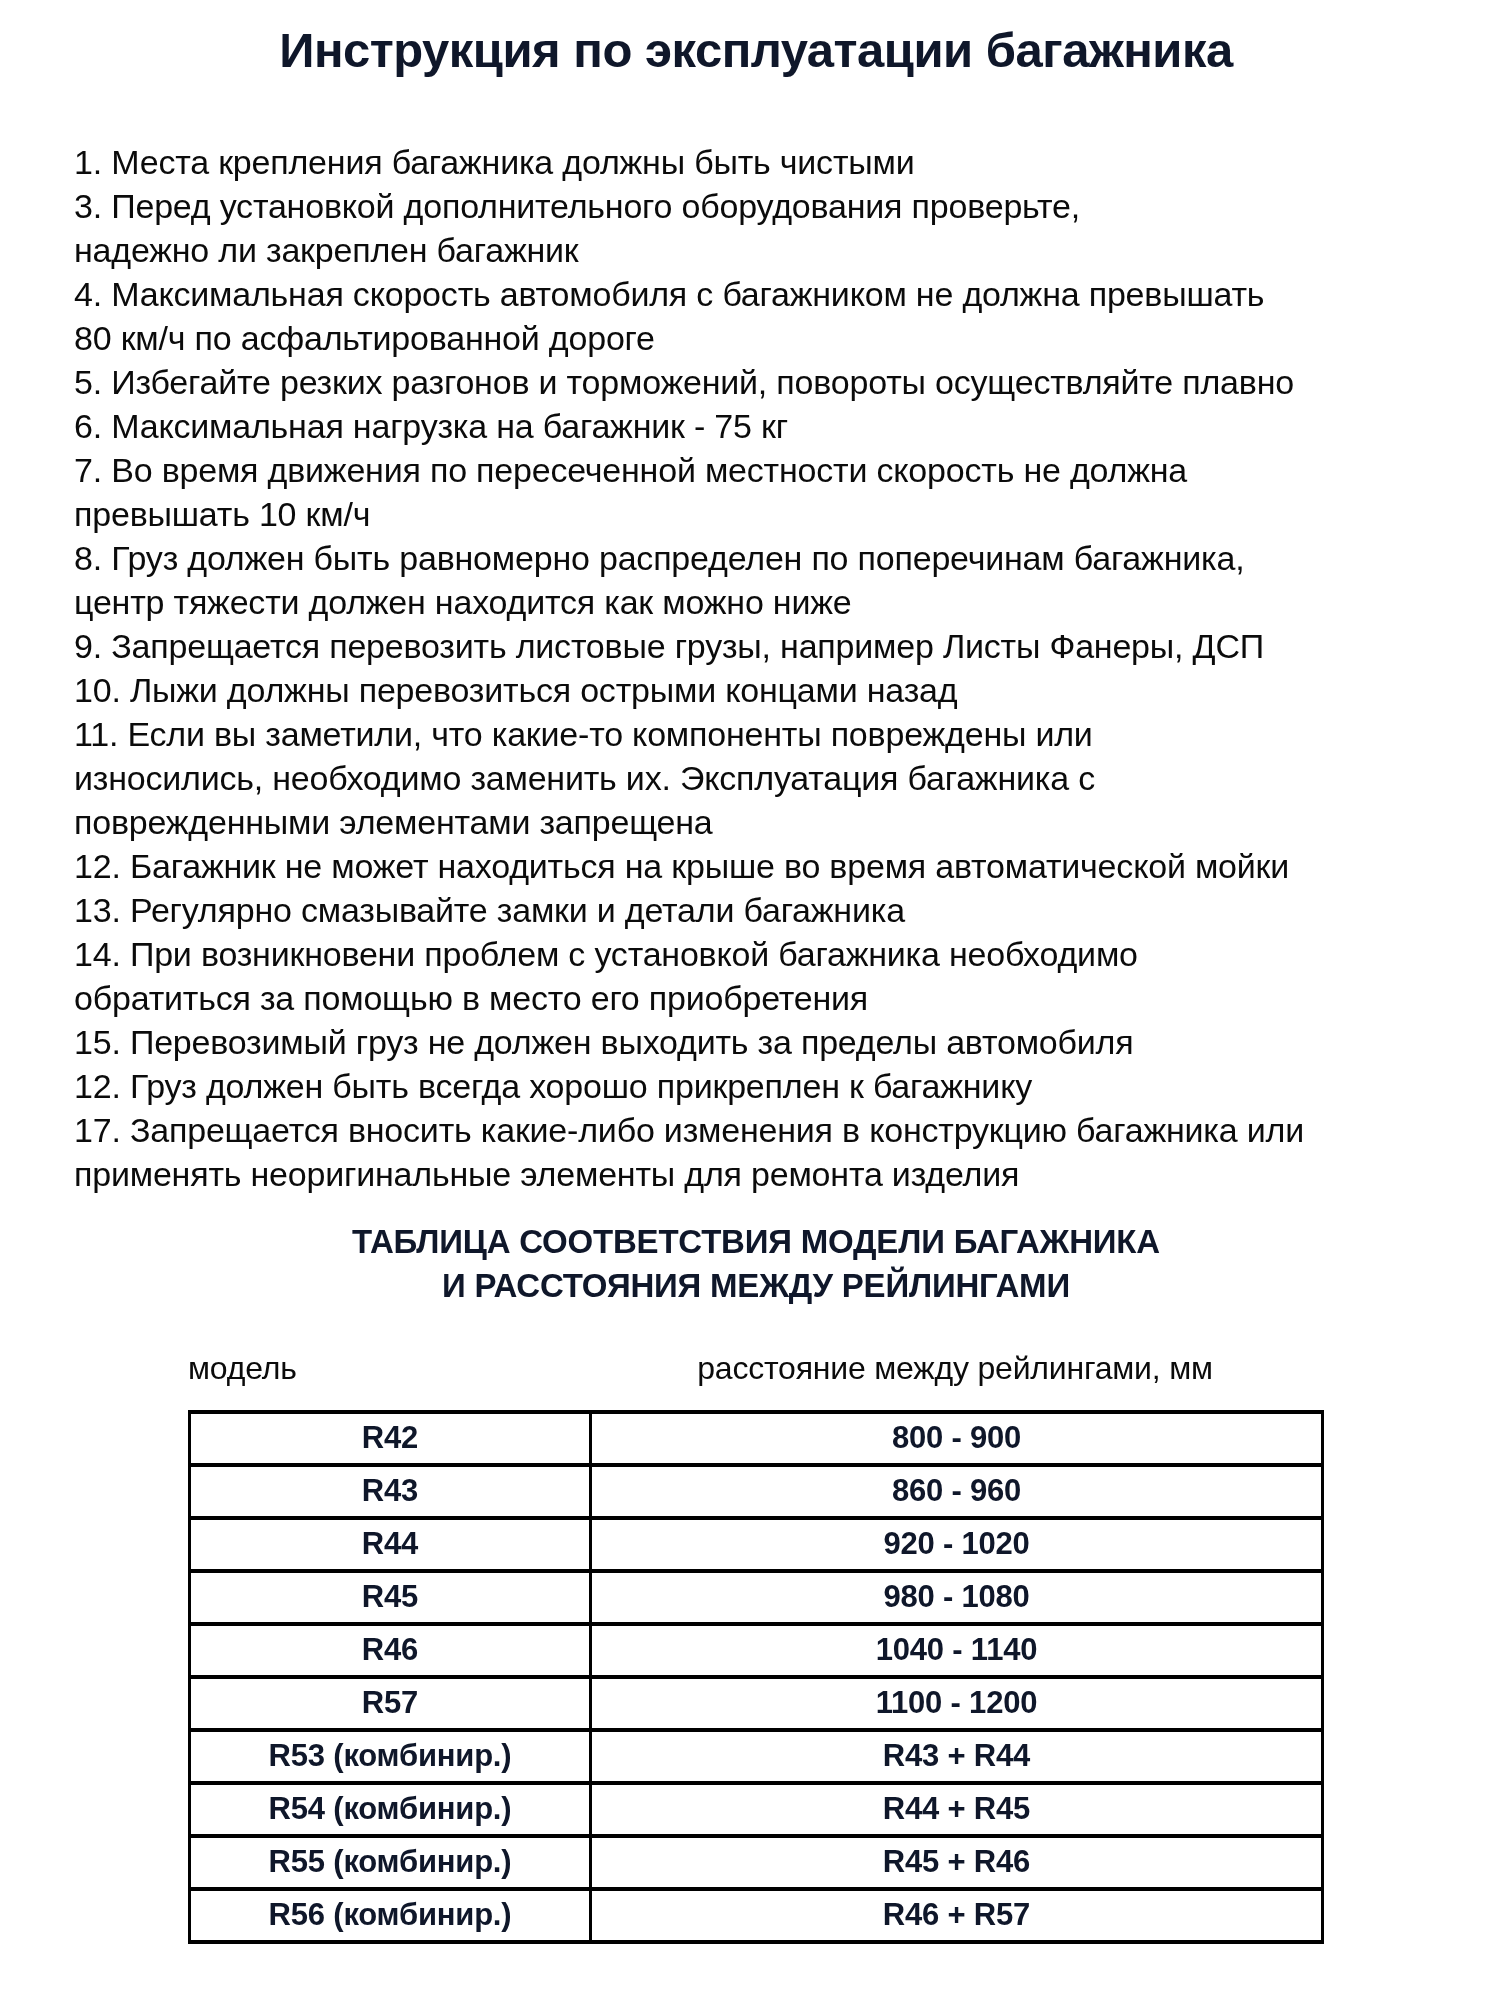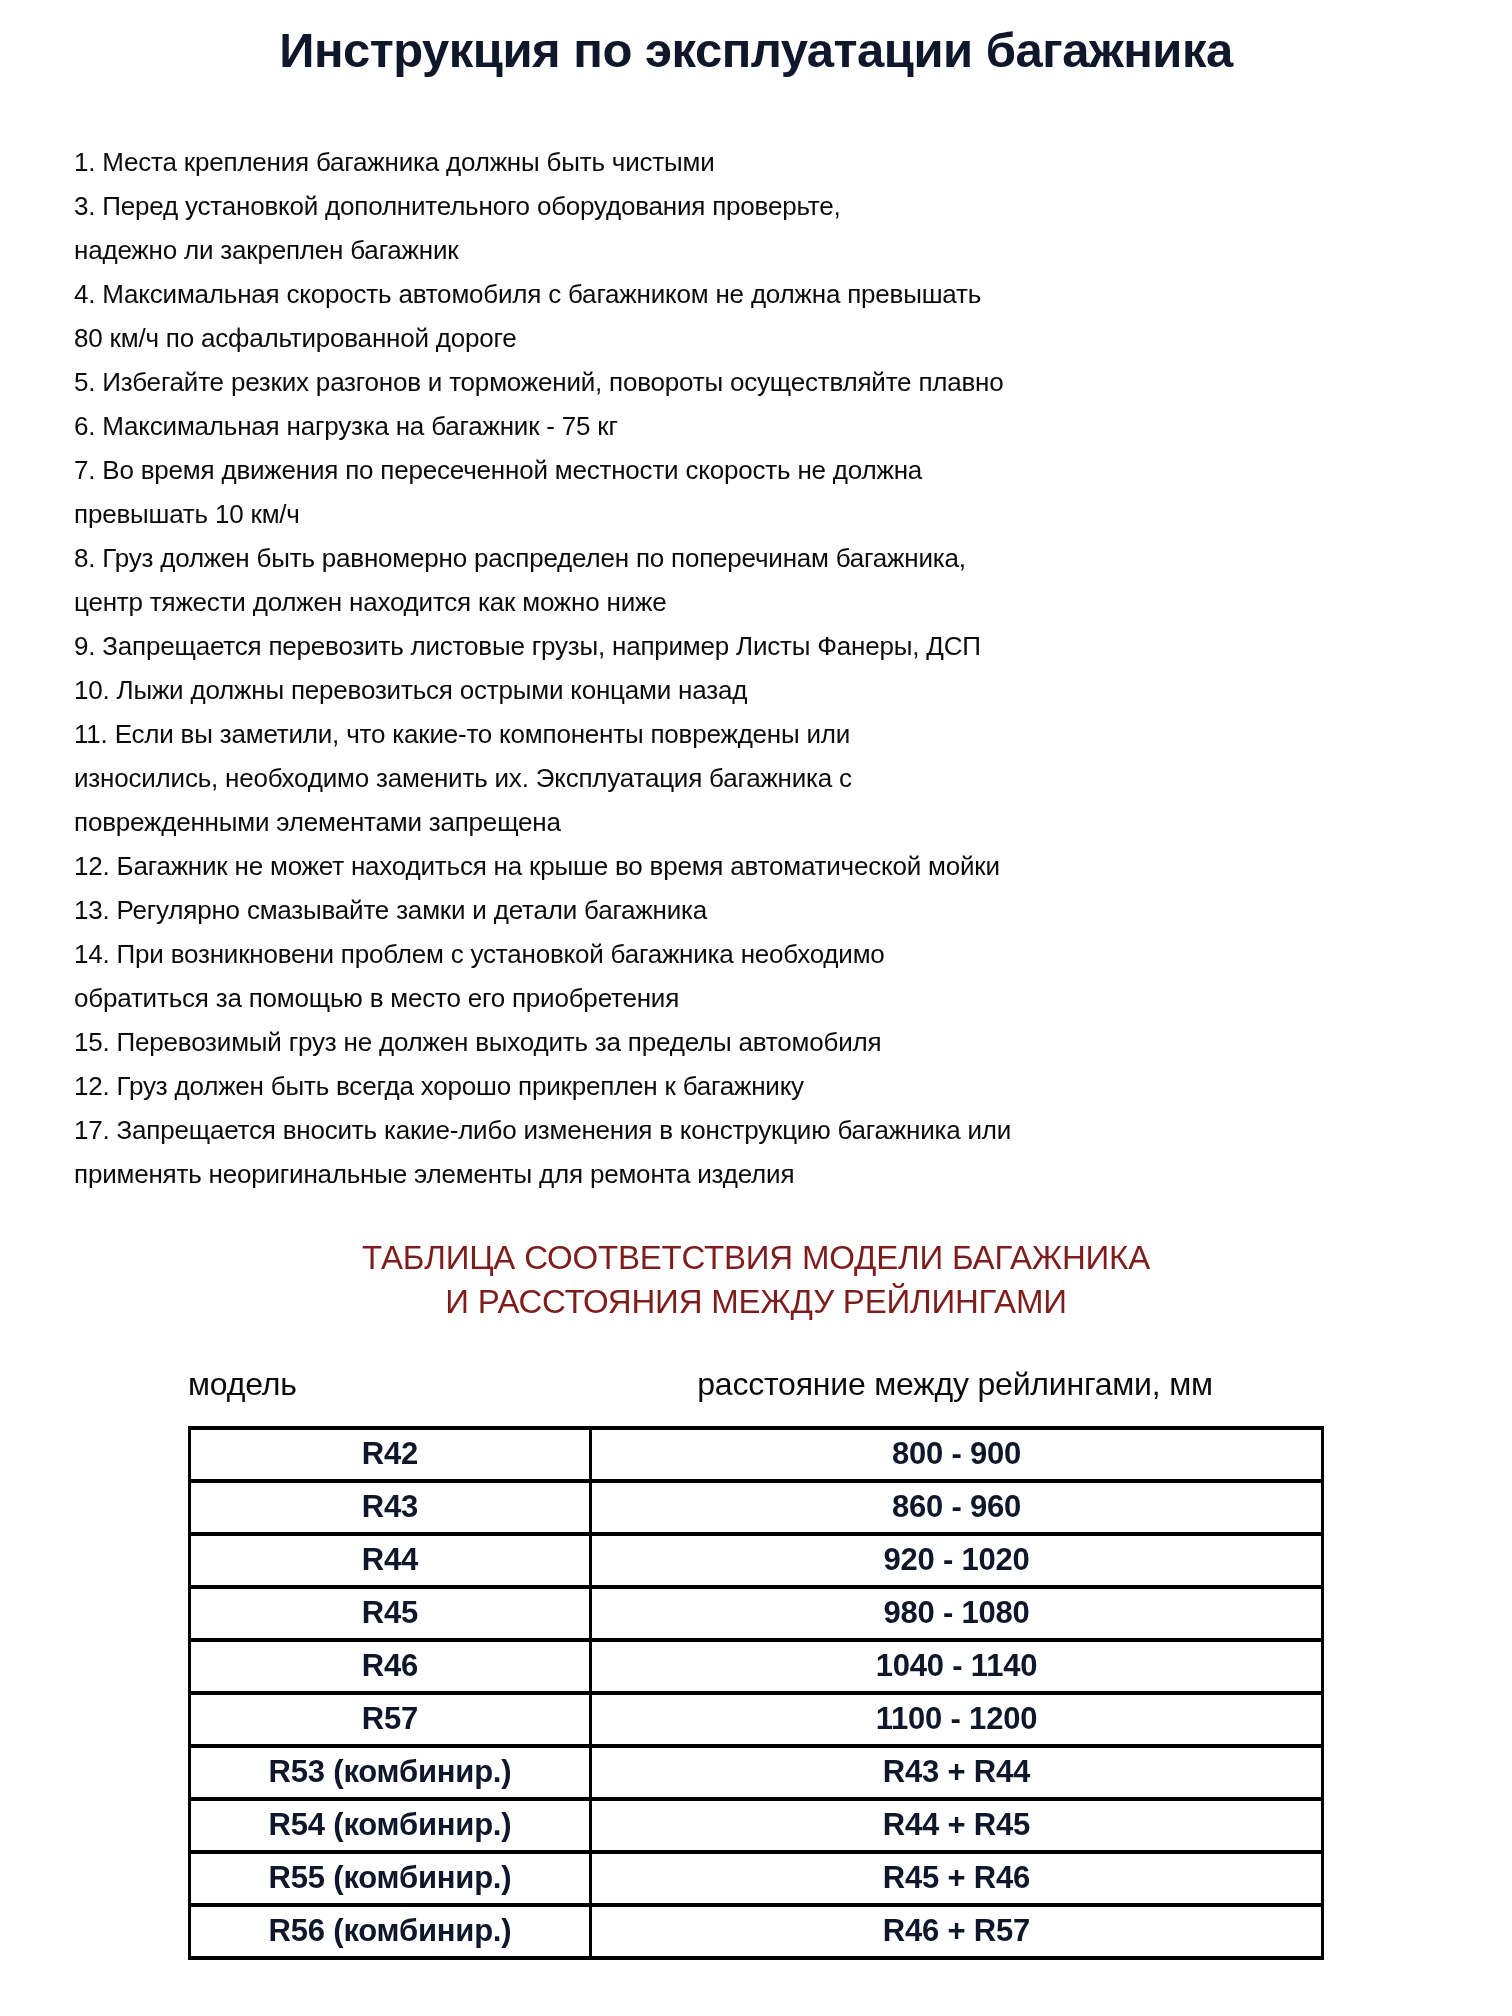--- a/index.html
+++ b/index.html
@@ -24,35 +24,35 @@
     padding-top: 22px;
     font-size: 49px;
     line-height: 56px;
     font-weight: 700;
     text-align: center;
     letter-spacing: -0.5px;
     color: #0f172a;
   }
   .list {
     margin: 62px 28px 0 74px;
-    font-size: 26px;
+    font-size: 34px;
     line-height: 44px;
     letter-spacing: -0.2px;
   }
   .instruction-item {
     white-space: pre-line;
   }
   .section-title {
-    margin-top: 40px;
+    margin-top: 24px;
     text-align: center;
     font-size: 33px;
-    font-weight: 400;
+    font-weight: 700;
     line-height: 44px;
     letter-spacing: -0.2px;
-    color: #7f1d1d;
+    color: #0f172a;
   }
   .col-labels {
     display: flex;
     width: 1136px;
     margin: 42px 0 0 188px;
     font-size: 32px;
     line-height: 36px;
     letter-spacing: -0.2px;
   }
   .col-label-model {

